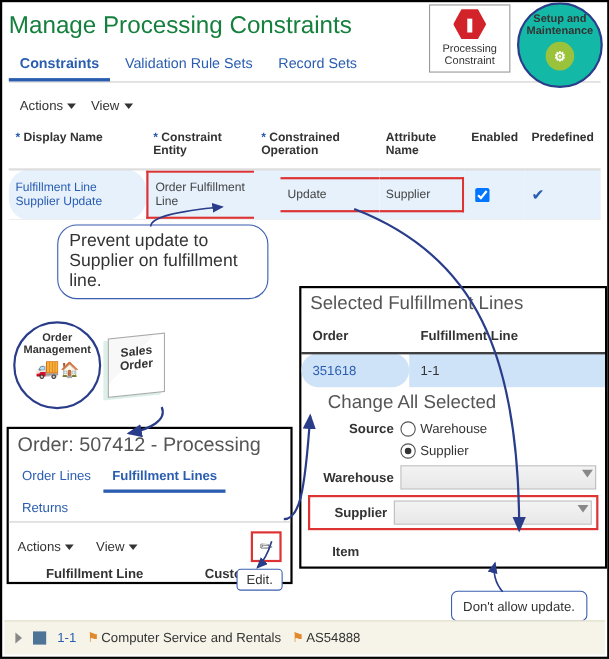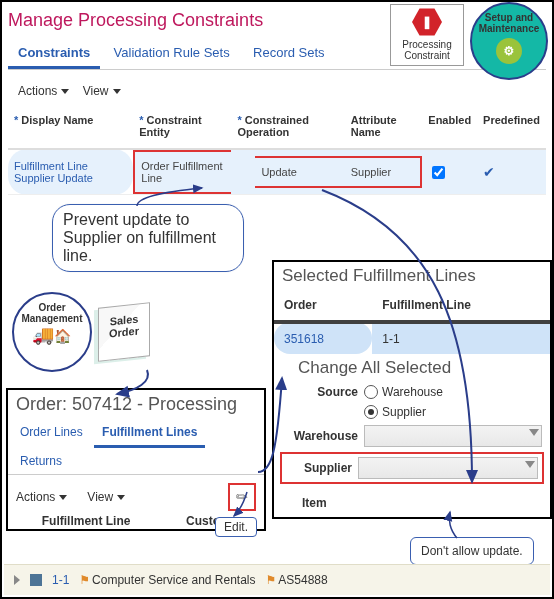--- a/index.html
+++ b/index.html
@@ -19,23 +19,23 @@
     height: 599px;
     position: relative;
     overflow: hidden;
   }
   
   .top-panel {
     padding: 4px 6px 0 6px;
     position: relative;
   }
   h2.page-title {
-    font-size: 18px;
+    font-size: 22px;
     font-weight: normal;
-    color: #be185d;
+    color: #15803d;
     margin: 4px 0 8px 0;
   }
   .tabs {
     border-bottom: 1px solid #ccc;
     padding-bottom: 0;
     margin-bottom: 10px;
   }
   .tab {
     display: inline-block;
     padding: 6px 10px;
@@ -161,21 +161,21 @@
   .sfl-title {
     font-size: 17px;
     color: #555;
     padding: 4px 8px;
   }
   .sfl-grid th, .sfl-grid td {
     padding: 8px 10px;
     text-align: left;
     font-size: 12px;
   }
-  .sfl-grid th { font-weight: bold; border-bottom: 4px solid #404040; }
+  .sfl-grid th { font-weight: bold; border-bottom: 2px solid #404040; }
   .sfl-grid .sel td { background: #cfe3f8; }
   .change-title {
     font-size: 17px;
     color: #555;
     padding: 4px 24px;
   }
   .form-row {
     display: flex;
     align-items: center;
     gap: 6px;

